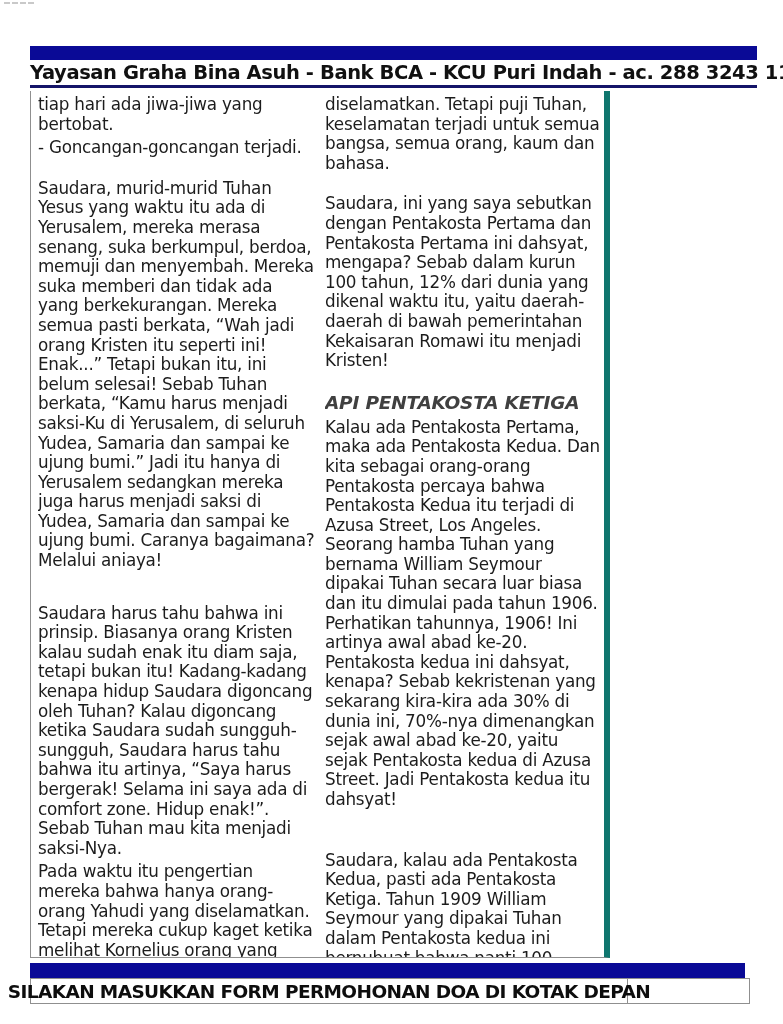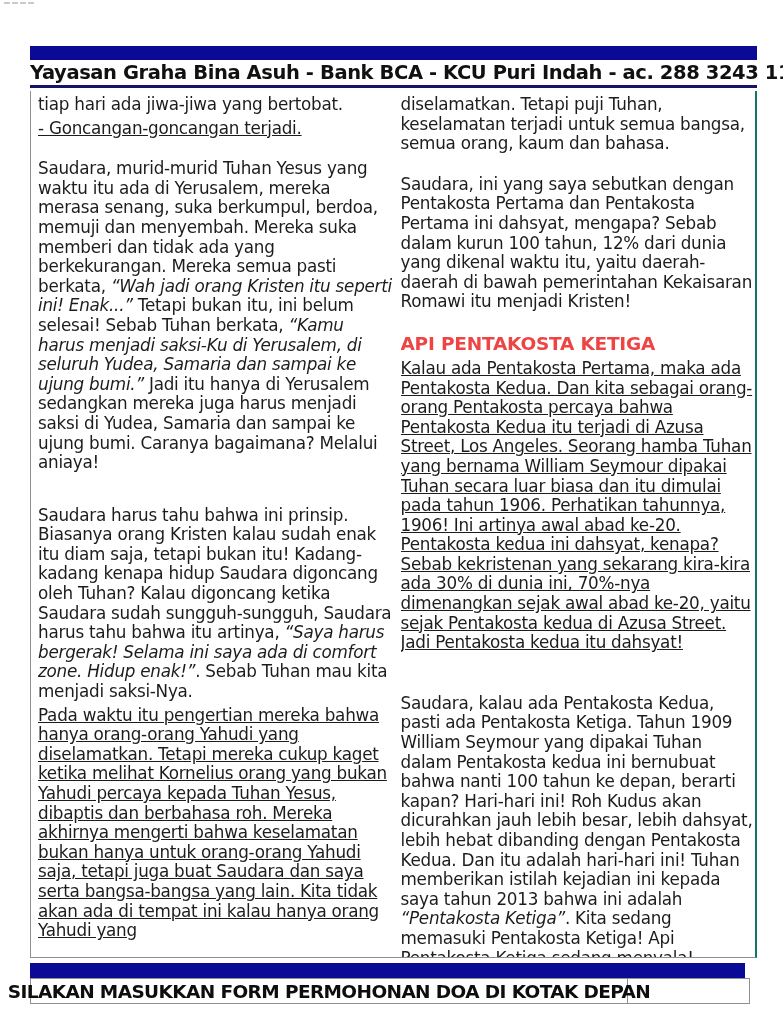--- a/index.html
+++ b/index.html
@@ -21,46 +21,46 @@
     display:flex;align-items:center;
     border-bottom:3px solid #141468;
     box-sizing:border-box;
   }
   .header-title{
     flex:1;text-align:center;
     font-weight:bold;font-size:19.5px;letter-spacing:-0.4px;
     white-space:nowrap;color:#111;
   }
   .content{
-    position:absolute;left:30px;top:91px;width:727px;height:867px;
-    border-left:1px solid #8f8f8f;border-right:2px solid #0f766e;
+    position:absolute;left:30px;top:91px;width:580px;height:867px;
+    border-left:1px solid #8f8f8f;border-right:6px solid #0f766e;
     border-bottom:1px solid #8f8f8f;
     box-sizing:border-box;
     display:flex;
     overflow:hidden;
     background:#fff;
   }
   .col{
     width:356px;box-sizing:border-box;
     padding-top:4px;
     font-size:16.8px;line-height:19.6px;letter-spacing:-0.25px;
     overflow:hidden;
   }
   .col-left{margin-left:7px;}
   .col-right{margin-left:8px;}
   .col p{margin:0;padding:0;text-align:left;}
   .col h2{
     margin:0;padding:0;font-size:18.5px;line-height:22px;
-    font-weight:bold;color:#ef4444;letter-spacing:-0.2px;
+    font-weight:bold;color:#404040;letter-spacing:-0.2px;font-style:italic;
   }
-  .gap-s{margin-top:4px !important;text-decoration:underline;}
+  .gap-s{margin-top:4px !important;}
   .gap-m{margin-top:21px !important;}
   .gap-l{margin-top:33px !important;}
   .gap-xl{margin-top:41px !important;}
-  .it{font-style:italic;text-align:right;}
+  .it{text-align:right;}
   .footer-bar{
     position:absolute;left:30px;top:963px;width:715px;height:15px;
     background:#0a0a96;
   }
   .footer-row{
     position:absolute;left:30px;top:978px;width:720px;height:26px;
     border:1px solid #8f8f8f;box-sizing:border-box;
     display:flex;background:#fff;
   }
   .footer-cell-text{

